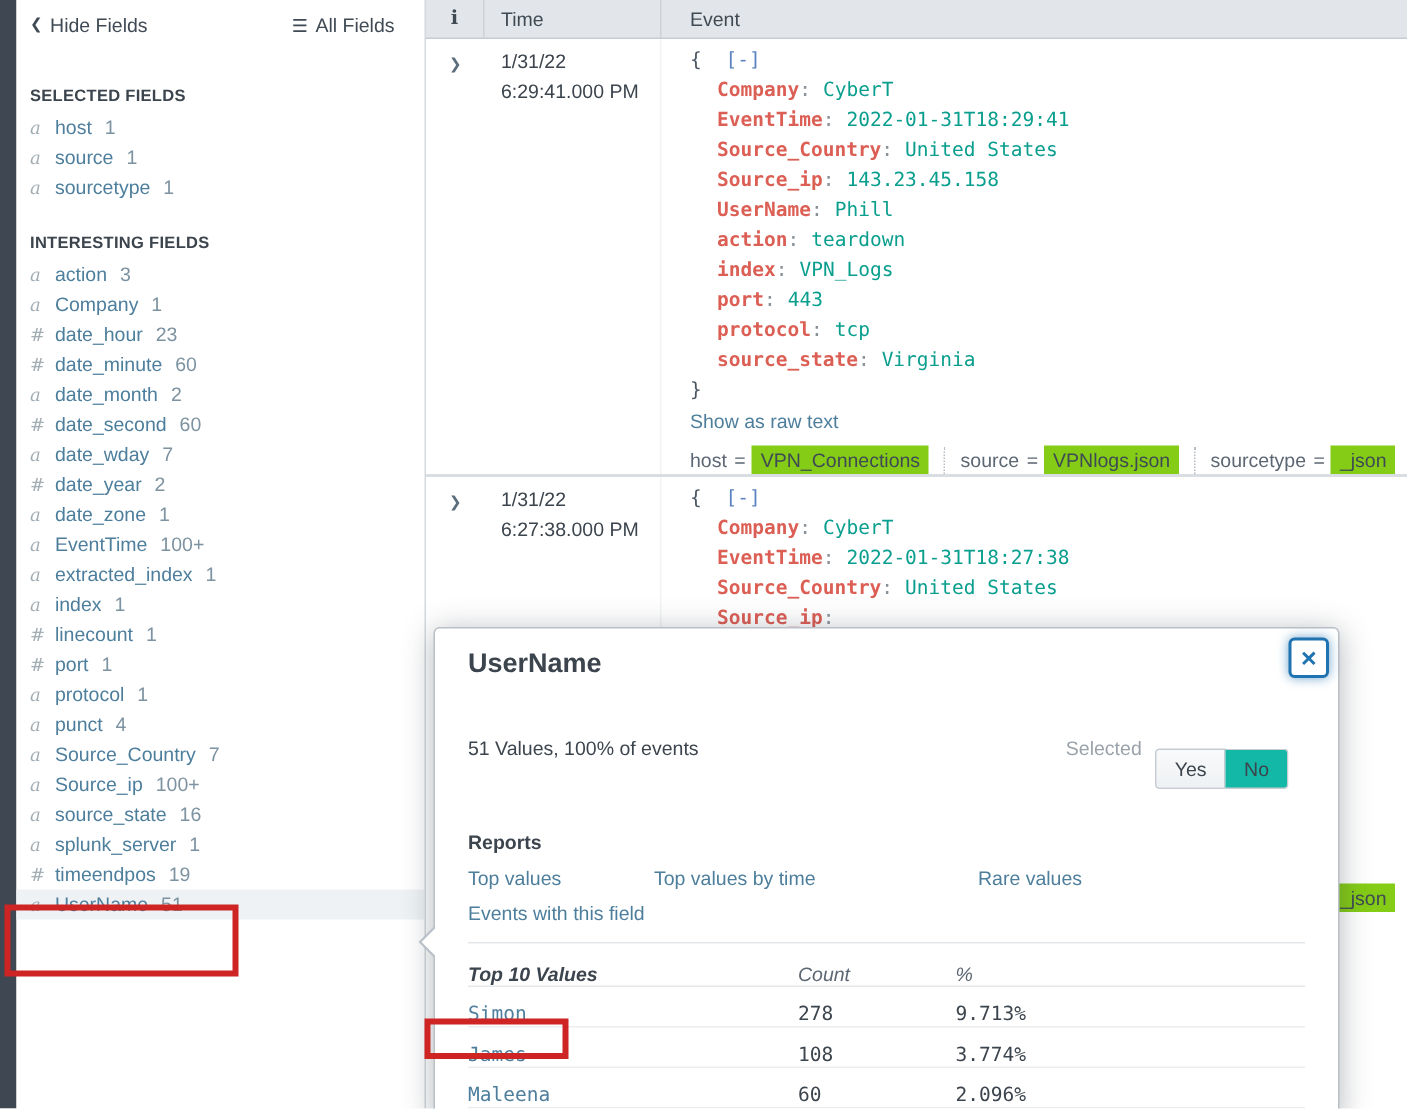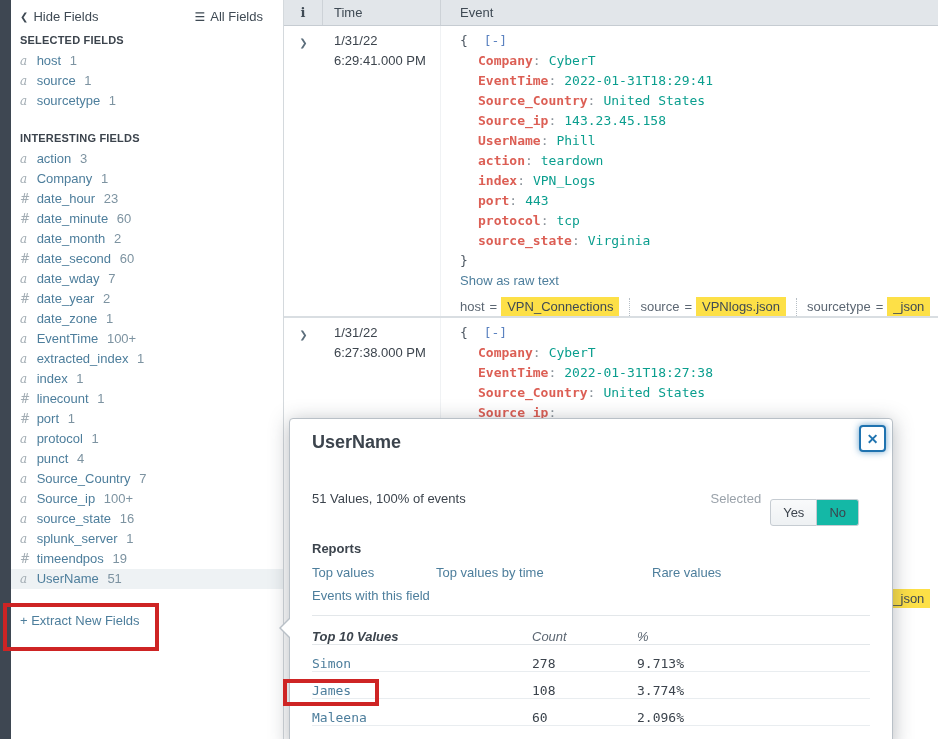--- a/index.html
+++ b/index.html
@@ -11,21 +11,21 @@
   .left-strip { position:absolute; left:0; top:0; width:11px; height:739px; background:#3e4752; }
 
   
   .sidebar { position:absolute; left:11px; top:0; width:272px; height:739px; background:#fff; }
   .sidebar-topbar { display:flex; justify-content:space-between; align-items:center;
     padding:9px 20px 0 9px; color:#3f4a54; }
   .sb-link { cursor:pointer; display:flex; align-items:center; gap:5px; }
   .chev-icon { font-size:10px; line-height:1; color:#3f4a54; }
   .list-icon { font-size:12px; line-height:1; color:#3f4a54; }
   .fields-header { font-size:11px; font-weight:bold; color:#3c444d; letter-spacing:.2px; padding-left:9px; }
-  .hdr-selected { margin-top:10px; }
+  .hdr-selected { margin-top:34px; }
   .hdr-interesting { margin-top:21px; }
   .field-list { margin-top:5px; list-style:none; }
   .field-row { line-height:20px; height:20px; padding-left:9px; white-space:nowrap; cursor:pointer; }
   .field-row.selected-row { background:#eef2f4; }
   .f-marker { display:inline-block; width:13px; font-style:italic; font-family:"DejaVu Serif", serif;
     color:#a3adb4; font-size:12px; }
   .f-name { color:#4d7e9c; }
   .f-count { color:#7d93a1; margin-left:5px; }
   .extract-link { margin-top:24px; padding-left:9px; color:#4d7e9c; cursor:pointer; }
 
@@ -52,21 +52,21 @@
   .jbrace { color:#4a5560; }
   .jcollapse { color:#5b82c0; cursor:pointer; margin-left:8px; }
   .jkey { color:#dc5f55; font-weight:bold; cursor:pointer; }
   .jcolon { color:#8a9299; margin-right:8px; }
   .jval { color:#0a9e8e; cursor:pointer; }
   .show-raw { color:#4d7e9c; line-height:20px; cursor:pointer; }
   .tags-row { display:flex; align-items:center; margin-top:6px; color:#5c6773; }
   .tags-row.abs { position:absolute; left:176px; top:271px; margin-top:0; }
   .tag-pair { display:flex; align-items:center; }
   .tag-eq { margin:0 4px 0 5px; }
-  .tag-chip { background:#fde047; color:#3f4a54; padding:2px 6px; cursor:pointer; white-space:nowrap; }
+  .tag-chip { background:#84cc16; color:#3f4a54; padding:2px 6px; cursor:pointer; white-space:nowrap; }
   .tag-div { border-left:1px dotted #b6bec5; height:18px; margin:0 10px; }
 
   
   .popup { position:absolute; left:289px; top:418px; width:604px; height:330px; background:#fff;
     border:1px solid #b9c0c7; border-radius:4px; box-shadow:0 3px 20px rgba(45,55,65,.35); z-index:100;
     padding:0 22px; }
   .popup:before { content:""; position:absolute; left:-11px; top:198px; border:11px solid transparent;
     border-left:none; border-right:11px solid #b9c0c7; }
   .popup:after { content:""; position:absolute; left:-9px; top:200px; border:9px solid transparent;
     border-left:none; border-right:9px solid #fff; }
@@ -76,21 +76,21 @@
     justify-content:center; font-size:14px; font-weight:bold; cursor:pointer;
     box-shadow:0 0 7px rgba(31,115,176,.65); }
   .summary-row { margin-top:18px; display:flex; justify-content:space-between; align-items:center; }
   .selected-group { display:flex; align-items:center; margin-right:11px; }
   .selected-label { color:#9aa2aa; margin-right:9px; }
   .toggle { display:flex;margin-top:28px; }
   .tbtn { padding:5px 12px; border:1px solid #c6ccd2; color:#3c444d; cursor:pointer;
     background:linear-gradient(#f9fafb,#eef1f3); }
   .tbtn.yes { border-radius:3px 0 0 3px; }
   .tbtn.no { border-radius:0 3px 3px 0; border-left:none; background:#14b8a6; }
-  .reports-label { margin-top:15px; font-weight:bold; }
+  .reports-label { margin-top:28px; font-weight:bold; }
   .links-row { display:flex; margin-top:9px; }
   .links-row .lcol1 { width:124px; }
   .links-row .lcol2 { width:216px; }
   .plink { color:#4d7e9c; cursor:pointer; }
   .links-row2 { margin-top:8px; }
   .pop-divider { margin-top:12px; border-top:1px solid #e3e7ea; }
   .vtable-header { display:flex; align-items:flex-end; height:29px; border-bottom:1px solid #e3e7ea;font-style:italic; }
   .vt-name { width:220px; }
   .vt-count { width:105px; }
   .vt-pct { width:105px; }
@@ -280,21 +280,20 @@
         </li>
 
 
         <li class="field-row selected-row">
           <span class="f-marker">a</span>
           <span class="f-name">UserName</span>
           <span class="f-count">51</span>
         </li>
       </ul>
 
-    <div class="extract-link">+ Extract New Fields</div>
   </aside>
 
   <main class="events">
     <div class="events-header">
       <div class="hcol-i">i</div>
       <div class="hcol-time">Time</div>
       <div class="hcol-event">Event</div>
     </div>
 
     <div class="event-row first">

